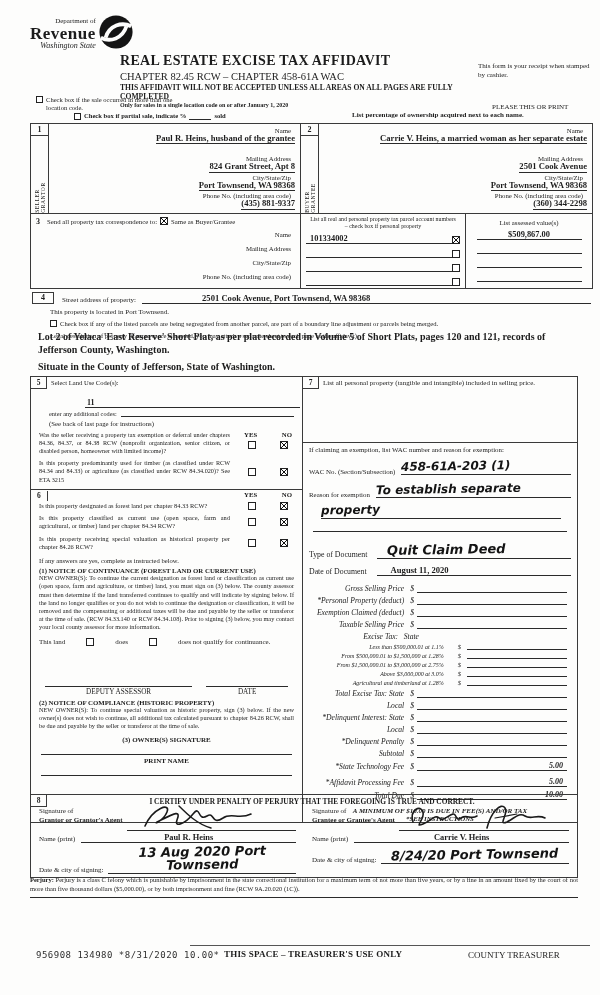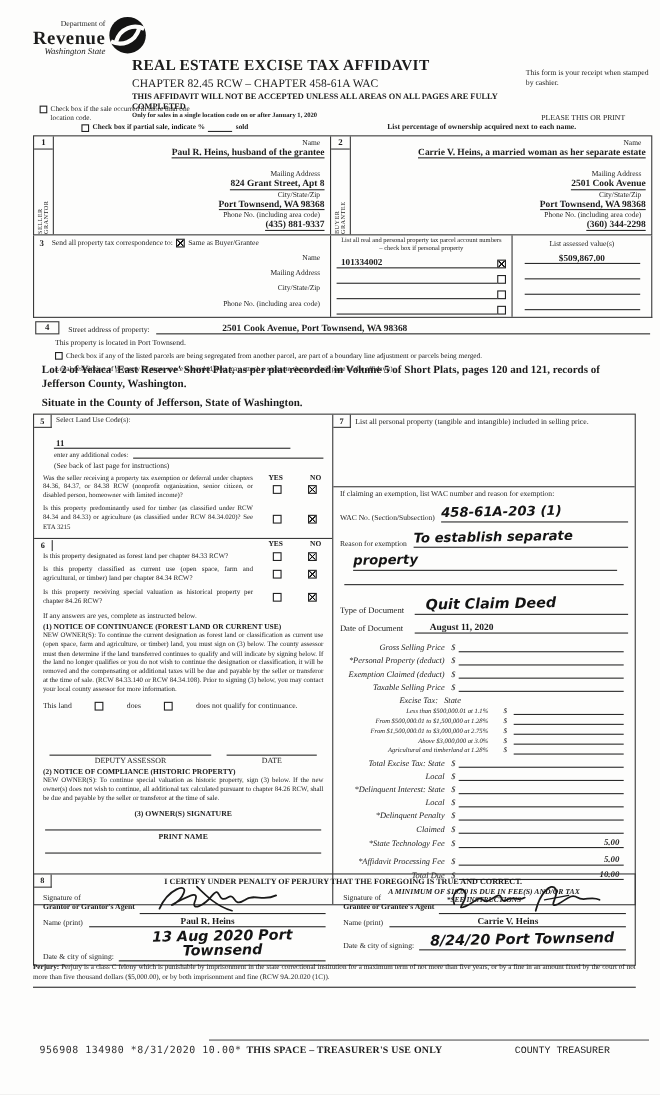--- a/index.html
+++ b/index.html
@@ -89,21 +89,21 @@
   .situate { font-size:10px; font-weight:bold; }
 
   
   .cols { width:548px; border:1px solid #3a3a3a; display:flex; }
   .col-l { width:272px; border-right:1px solid #3a3a3a; padding:0 0 4px 0; }
   .col-r { flex:1; display:flex; flex-direction:column; }
   .sec-hd { display:flex; }
   .sec-hd .numcell2 { width:16px; text-align:center; font-size:7.5px; font-weight:bold; border-right:1px solid #3a3a3a; border-bottom:1px solid #3a3a3a; padding:1px 0; align-self:flex-start; }
   .sec-hd .hdtxt { font-size:6.6px; padding:2px 4px; line-height:1.25; }
   .lu-code { margin:1px 0 0 18px; }
-  .lu-code .uline { width:215px; font-size:8px; padding-left:2px; }
+  .lu-code .uline { width:215px; font-size:8px; padding-left:2px;margin-left:36px; }
   .addl { font-size:6.3px; margin:2px 0 0 18px; display:flex; align-items:flex-end; }
   .addl .uline { flex:1; margin-left:4px; margin-right:8px; }
   .seeback { font-size:6.8px; margin:3px 0 2px 18px; }
   .qblock { display:flex; padding:2px 6px 2px 8px; }
   .qtext { flex:1; font-size:6.2px; line-height:1.3; text-align:justify; padding-right:8px; }
   .ynvals { width:58px; display:flex; flex-direction:column; align-items:stretch; }
   .ynhead { display:flex; justify-content:space-between; font-size:6.8px; font-weight:bold; padding:0 4px 3px 6px; }
   .ynboxes { display:flex; justify-content:space-between; padding:0 8px 0 10px; }
   .sec6 { border-top:1px solid #3a3a3a; margin-top:3px; }
   .sec6-hdrow { display:flex; justify-content:space-between; padding:1px 6px 1px 4px; }
@@ -146,40 +146,40 @@
   .minnote { font-size:7px; font-weight:bold; text-align:center; margin-top:7px; }
   .seeinstr { font-size:6.8px; font-weight:bold; text-align:center; }
 
   
   .sec8 { width:548px; border:1px solid #3a3a3a; padding-bottom:3px; }
   .sec8-hd { display:flex; }
   .sec8-num { width:16px; text-align:center; font-size:7.5px; font-weight:bold; border-right:1px solid #3a3a3a; border-bottom:1px solid #3a3a3a; padding:1px 0; }
   .certify { flex:1; text-align:center; font-size:7.4px; font-weight:bold; padding-top:2px; }
   .sec8-body { display:flex; }
   .sighalf { flex:1; padding:0 8px; }
-  .sigrow { display:flex; align-items:flex-end; }
+  .sigrow { display:flex; }
   .siglabels { font-size:7px; line-height:1.25; padding-bottom:2px; white-space:nowrap; }
   .siglabels .b { font-weight:bold; }
   .sigrow .uline { flex:1; margin-left:4px; position:relative; height:24px; }
   .sigrow svg { position:absolute; bottom:-4px; left:0; }
   .nprow { display:flex; align-items:flex-end; margin-top:2px; }
   .nprow .lbl { font-size:7px; white-space:nowrap; padding-right:6px; }
   .nprow .uline { flex:1; text-align:center; font-size:8.4px; }
   .dcrow { display:flex; align-items:flex-end; margin-top:2px; }
   .dcrow .lbl { font-size:7px; white-space:nowrap; padding-right:4px; }
   .dcrow .uline { flex:1; text-align:center; }
   .handdate { font-size:13px; line-height:1; }
 
   
   .perjury { width:548px; font-size:6.5px; line-height:1.35; border-bottom:1px solid #2a2a2a; padding-bottom:3px; text-align:justify; }
   .perjury .b { font-weight:bold; }
   .stamp { font-family:"DejaVu Sans Mono", monospace; font-size:9px; letter-spacing:0.5px; color:#2f2f2f; }
   .tr-line { width:400px; border-top:1.5px solid #555; }
   .tr-text { font-size:9px; font-weight:bold; letter-spacing:0.2px; }
-  .ct-text { font-size:9px;font-family:Liberation Mono, monospace; }
+  .ct-text { font-size:9px; }
 </style>
 </head>
 <body>
 
 <div class="page">
 
   <div class="abs logo" style="left:30px; top:14px;">
     <div class="logo-text">
       <div class="logo-dept">Department of</div>
       <div class="logo-rev">Revenue</div>
@@ -573,21 +573,21 @@
           <span class="mlbl">Local</span>
           <span class="dollar">$</span>
           <span class="uline mline"></span>
         </div>
         <div class="moneyrow">
           <span class="mlbl">*Delinquent Penalty</span>
           <span class="dollar">$</span>
           <span class="uline mline"></span>
         </div>
         <div class="moneyrow">
-          <span class="mlbl">Claimed</span>
+          <span class="mlbl">Subtotal</span>
           <span class="dollar">$</span>
           <span class="uline mline"></span>
         </div>
         <div class="moneyrow">
           <span class="mlbl">*State Technology Fee</span>
           <span class="dollar">$</span>
           <span class="uline mline typed">5.00</span>
         </div>
         <div class="moneyrow" style="margin-top:6px;">
           <span class="mlbl">*Affidavit Processing Fee</span>

